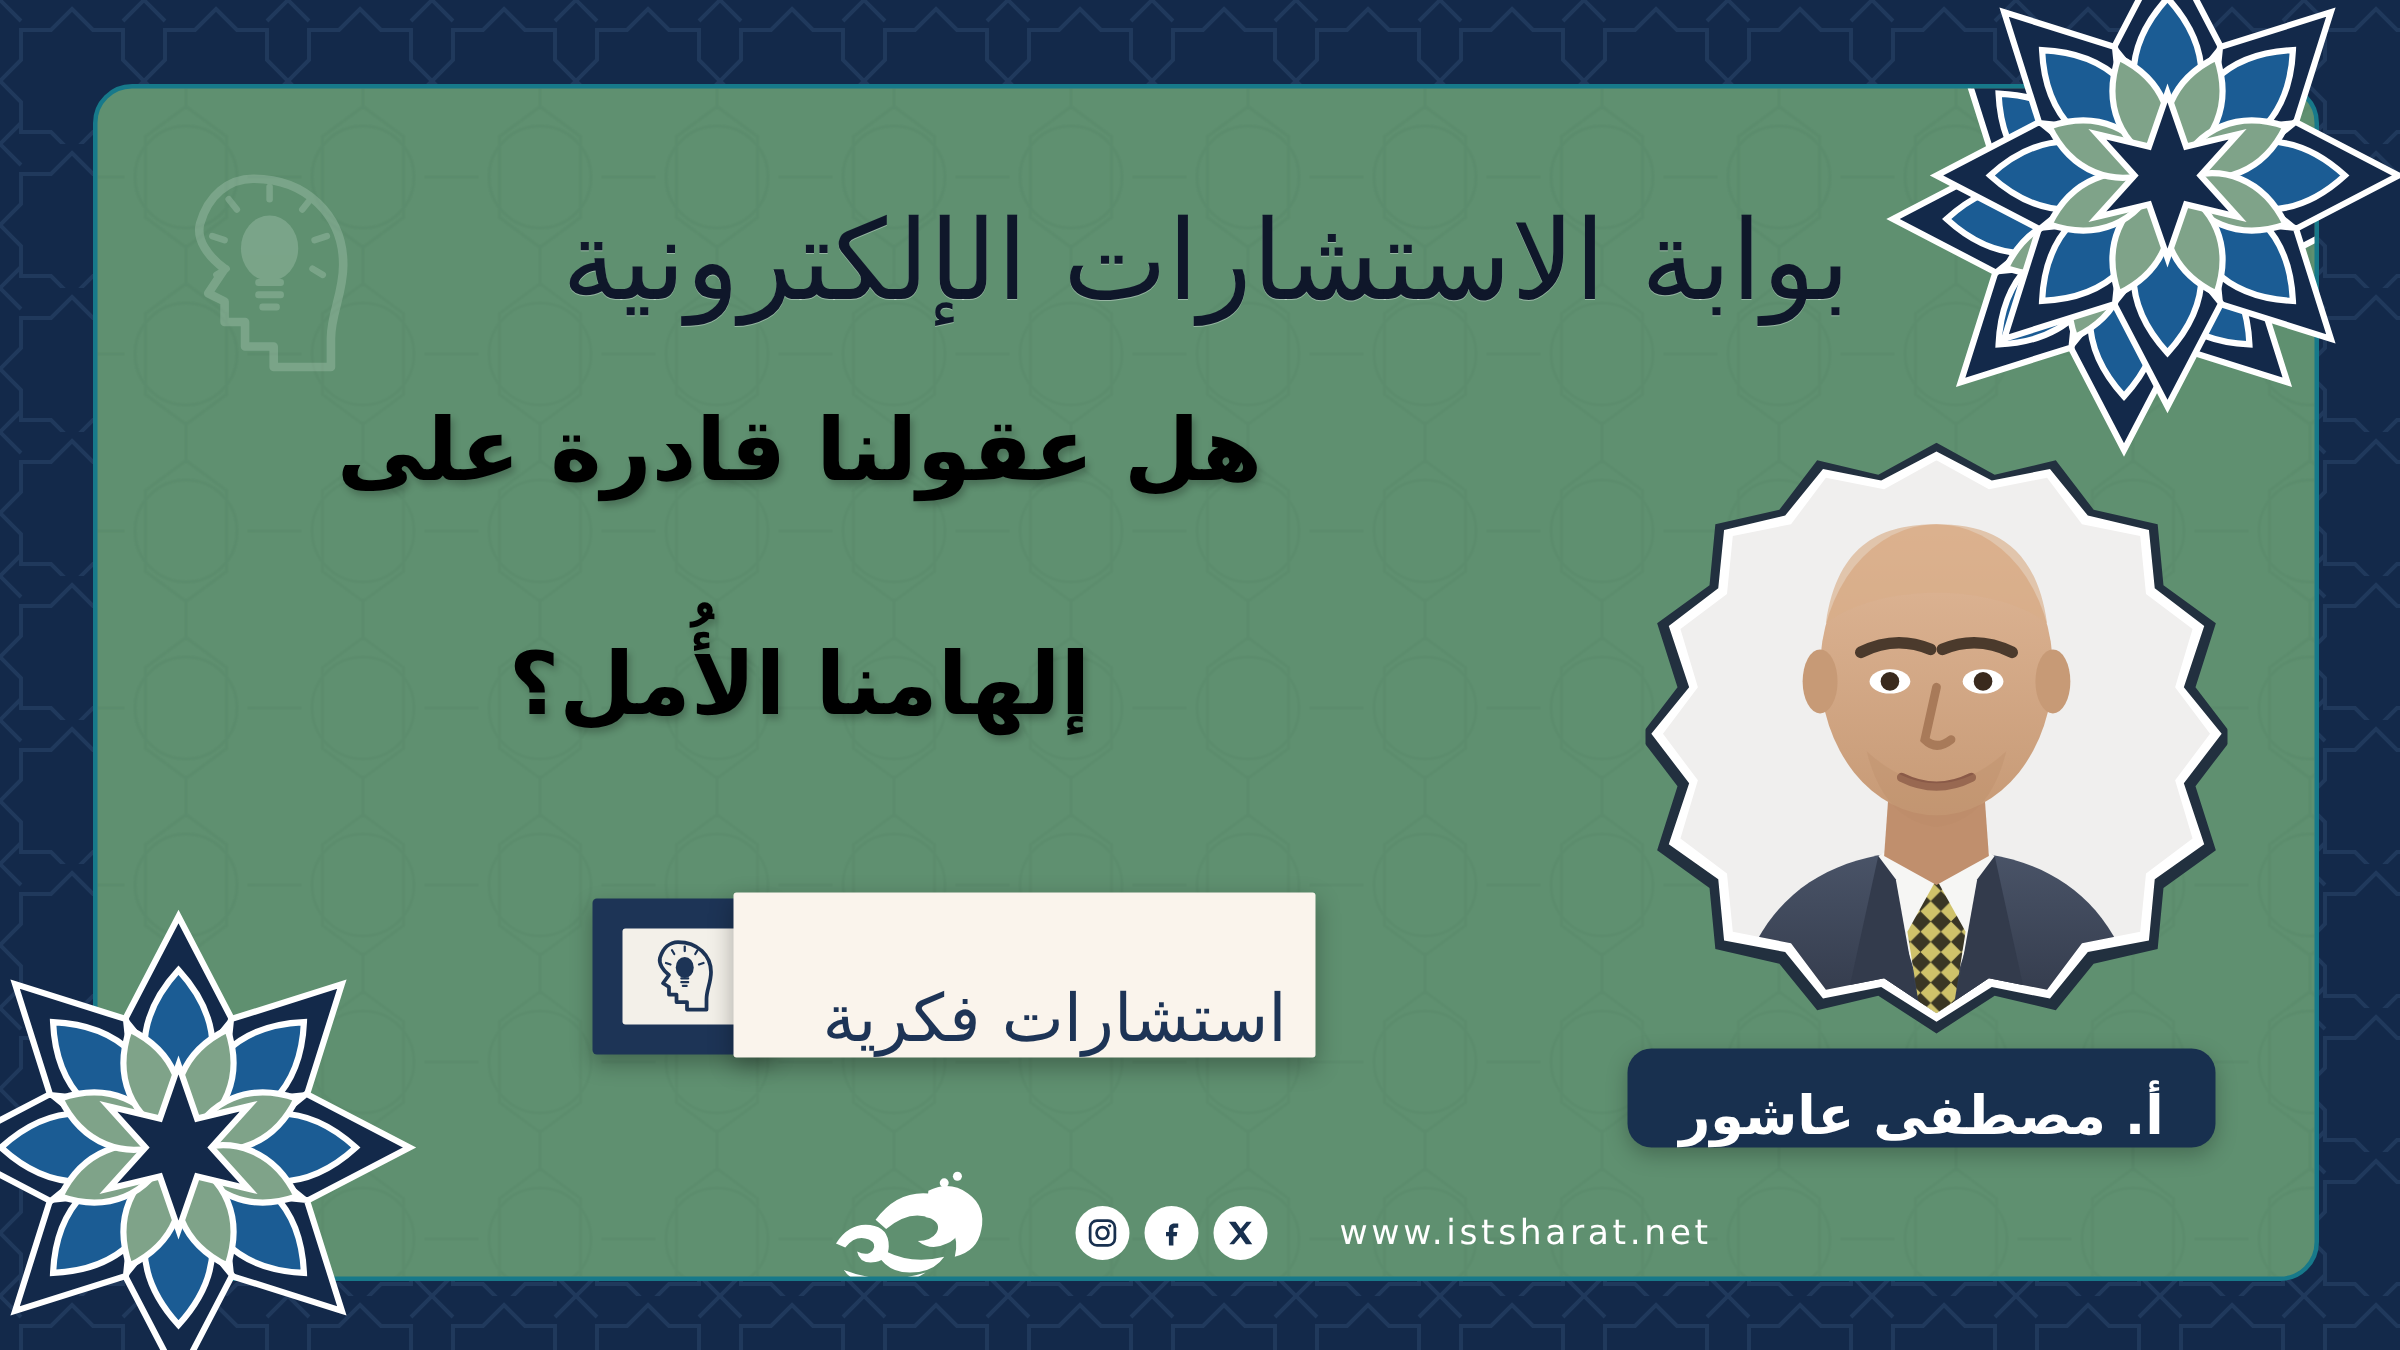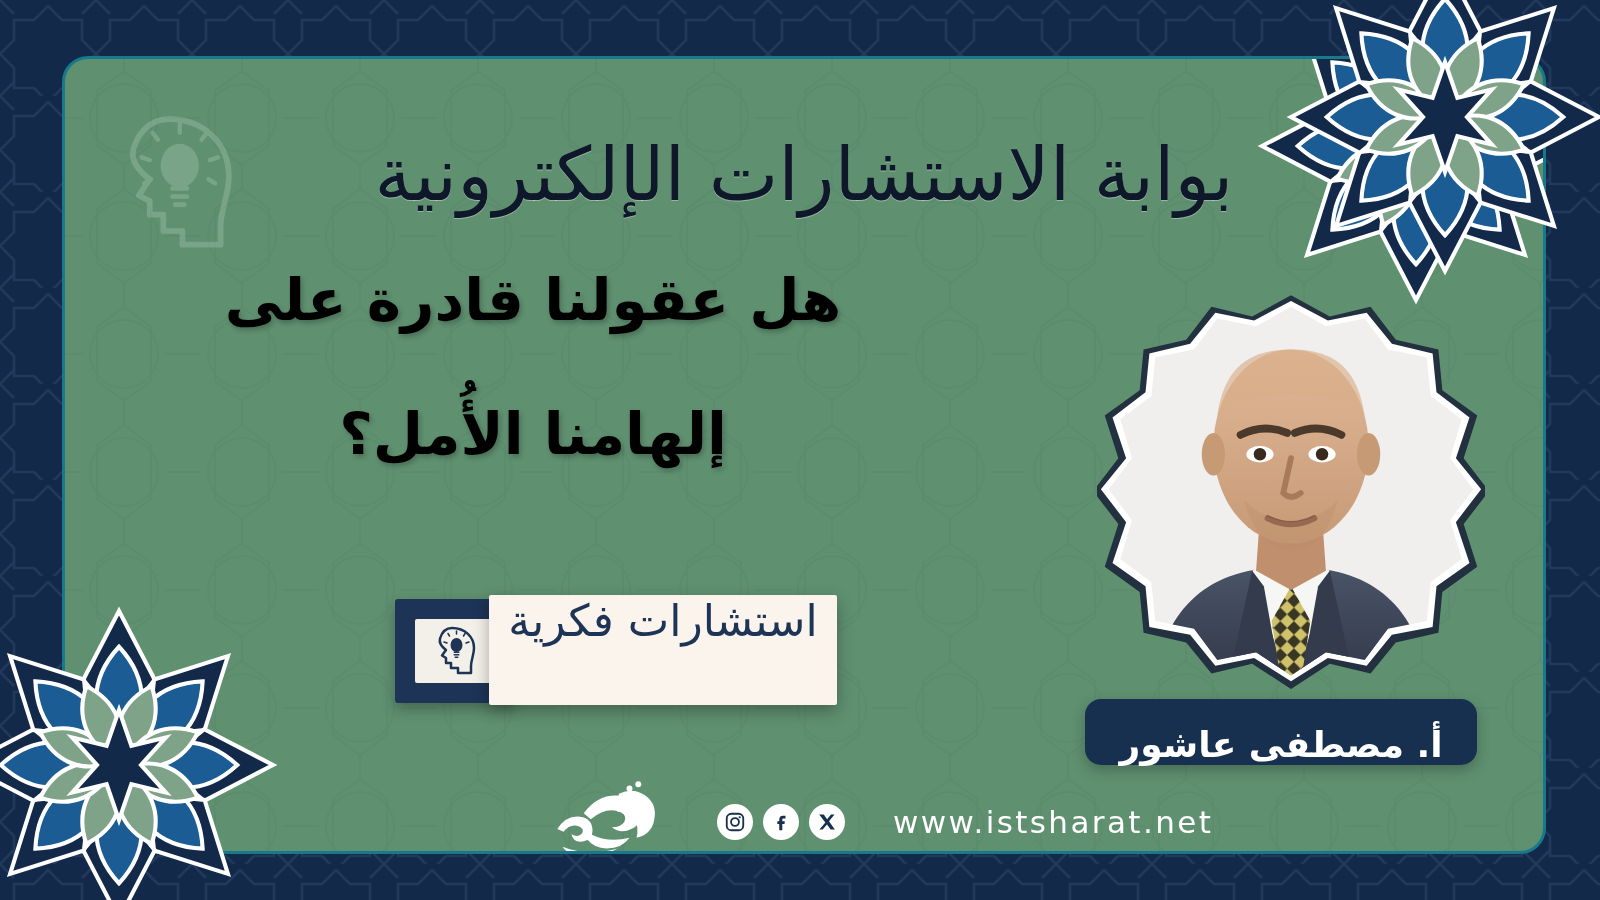--- a/index.html
+++ b/index.html
@@ -35,41 +35,42 @@
     direction:rtl;
   }
   
   .headline{
     position:absolute;right:690px;top:212px;width:640px;
     text-align:center;direction:rtl;color:#000000;
     font-weight:bold;font-size:58px;line-height:1.0;
     text-shadow:2px 3px 5px rgba(0,0,0,.22);
   }
   .headline .l1{display:block;}
-  .headline .l2{display:block;margin-top:76px;}
+  .headline .l2{display:block;margin-top:98px;}
   
   .badge-wrap{
     position:absolute;left:330px;top:536px;width:442px;height:112px;
   }
   .badge-frame{
     position:absolute;left:0;top:4px;width:120px;height:104px;
     background:#1d3456;border-radius:3px;
     box-shadow:0 6px 14px rgba(0,0,0,.28);
   }
   .badge-icon-box{
     position:absolute;left:20px;top:20px;width:80px;height:64px;
     background:#f3f0e9;border-radius:2px;
     display:flex;align-items:center;justify-content:center;
   }
   .badge-plate{
     position:absolute;left:94px;top:0;width:348px;height:110px;
     background:#faf4ec;border-radius:2px;
     box-shadow:0 6px 16px rgba(0,0,0,.30);
-    display:flex;align-items:flex-start;justify-content:center;
+    display:flex;align-items:flex-end;justify-content:center;
     overflow:hidden;
+    padding-left:40px;
   }
   .badge-plate span{
     color:#1d3456;direction:rtl;font-size:44px;font-weight:400;
     letter-spacing:-1px;
     font-family:"DejaVu Sans","Liberation Sans",sans-serif;
   }
   
   .portrait{
     position:absolute;left:1032px;top:236px;width:388px;height:400px;
   }
@@ -89,21 +90,21 @@
     position:absolute;left:480px;top:718px;height:90px;
     display:flex;align-items:center;gap:22px;direction:ltr;
   }
   .mujtama{width:132px;height:92px;}
   .socials{display:flex;gap:10px;align-items:center;margin-left:18px;}
   .soc{
     width:36px;height:36px;border-radius:50%;background:#ffffff;
     display:flex;align-items:center;justify-content:center;
   }
   .site-url{
-    margin-left:26px;color:#ffffff;font-size:31px;letter-spacing:2.4px;
+    margin-left:26px;color:#ffffff;font-size:23px;letter-spacing:2.4px;
     font-family:"DejaVu Sans","Liberation Sans",sans-serif;
     white-space:nowrap;
   }
   
   .mandala{position:absolute;pointer-events:none;}
   .mandala.tr{right:-38px;top:-78px;width:330px;height:330px;}
 </style>
 </head>
 <body>
 

